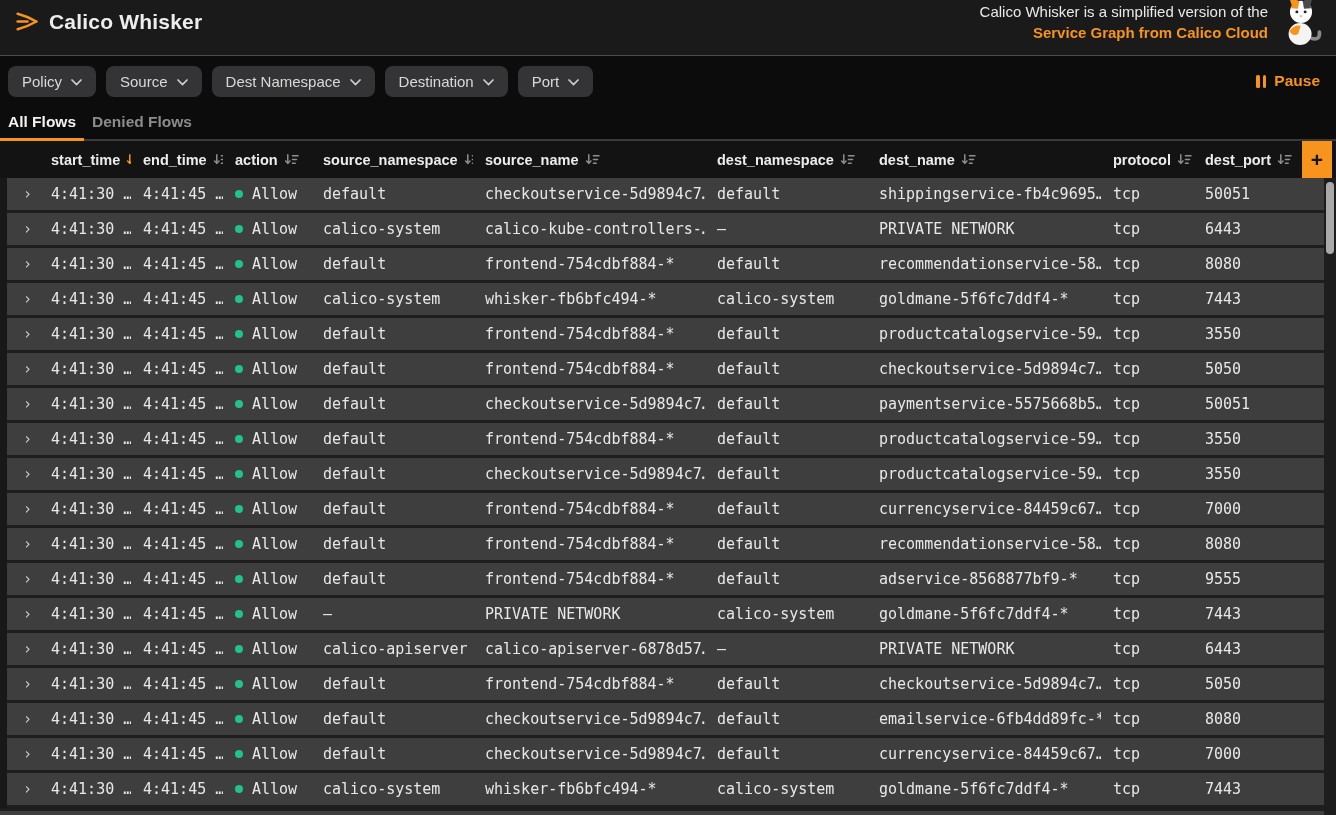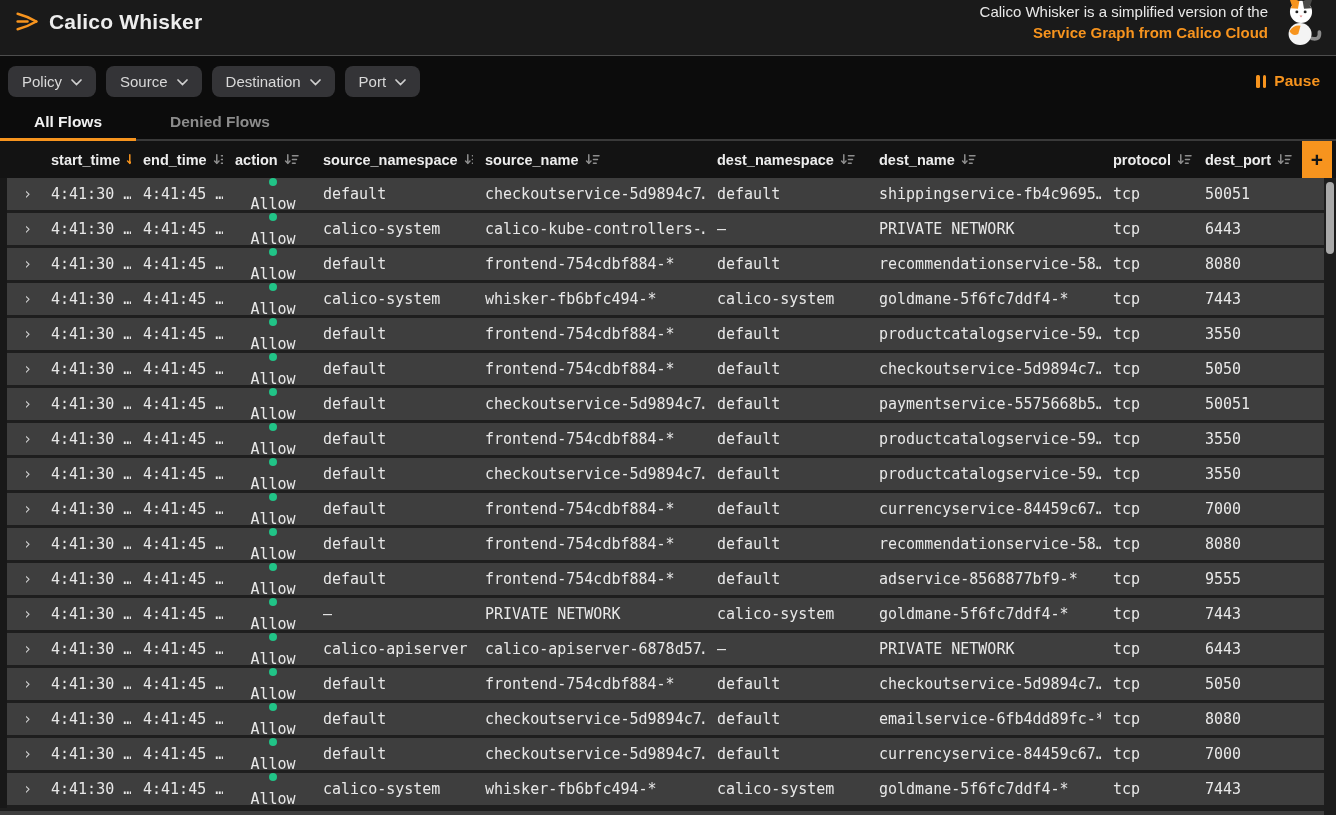--- a/index.html
+++ b/index.html
@@ -25,21 +25,21 @@
   .filter-btn svg { margin-top:2px; }
   .pause-btn { margin-left:auto; background:none; border:none; color:#f7941e;
     font-size:15.5px; font-weight:700; font-family:"Liberation Sans",sans-serif;
     display:flex; align-items:center; gap:8px; cursor:pointer; }
   .pause-icon { display:inline-flex; gap:3px; }
   .pause-icon i { width:3.5px; height:13px; background:#f7941e; border-radius:1.5px; display:block; }
 
   
   .tabs { height:35px; background:#0c0c0c; display:flex; align-items:stretch;
     border-bottom:2px solid #3a3a3a; }
-  .tab { background:none; border:none; padding:0 34px; font-size:15.5px; font-weight:700;
+  .tab { background:none; border:none; padding:0 8px; font-size:15.5px; font-weight:700;
     font-family:"Liberation Sans",sans-serif; color:#8c8c8c; cursor:pointer;
     border-bottom:3px solid transparent; margin-bottom:-2px; }
   .tab.active { color:#f2f2f2; border-bottom-color:#f7941e; }
 
   
   .grid-row { display:grid;
     grid-template-columns:32px 92px 92px 88px 162px 232px 162px 234px 92px minmax(0,1fr);margin-left:7px; }
   .thead { position:relative; height:37px; background:#131313; }
   .thead .grid-row { height:100%; }
   .th { display:flex; align-items:center; gap:6px; padding-left:12px; color:#ececec;
@@ -49,21 +49,21 @@
   .add-col-btn { position:absolute; top:0; right:4px; width:30px; height:100%;
     background:#f7941e; border:none; color:#161616; font-size:21px; font-weight:700;
     cursor:pointer; line-height:1; }
 
   .tbody { position:relative; height:687px; background:#181818; overflow:hidden; }
   .tr { height:35px; background:#3e3e3e; border-bottom:3px solid #1e1e1e; cursor:pointer; }
   .td { display:flex; align-items:center; padding-left:12px; color:#e8e8e8;
     font-family:"DejaVu Sans Mono", monospace; font-size:15px; white-space:nowrap; overflow:hidden; }
   .td.expander { padding-left:16px; color:#cfcfcf; font-family:"DejaVu Sans Mono",monospace;
     font-size:15px; }
-  .td.action { gap:9px;flex-direction:column; }
+  .td.action { gap:9px; }
   .dot { width:8px; height:8px; border-radius:50%; background:#21c487; flex:0 0 auto; }
   .partial-row { height:7px; background:#3e3e3e; border-top:3px solid #1e1e1e; }
 
   .vscroll { position:absolute; top:0; right:0; bottom:0; width:12px; background:#1d1d1d; }
   .vscroll .thumb { position:absolute; top:4px; right:2px; width:8px; height:72px;
     background:#a9a9a9; border-radius:4px; cursor:pointer; }
 </style>
 </head>
 <body>
 
@@ -107,20 +107,26 @@
   </button>
 
 
   <button class="filter-btn">
     <span>Source</span>
     <svg width="11" height="7" viewBox="0 0 11 7">
       <path d="M1 1 L5.5 5.5 L10 1" stroke="#cfcfcf" stroke-width="1.7" fill="none" stroke-linecap="round"></path>
     </svg>
   </button>
 
+  <button class="filter-btn">
+    <span>Dest Namespace</span>
+    <svg width="11" height="7" viewBox="0 0 11 7">
+      <path d="M1 1 L5.5 5.5 L10 1" stroke="#cfcfcf" stroke-width="1.7" fill="none" stroke-linecap="round"></path>
+    </svg>
+  </button>
 
   <button class="filter-btn">
     <span>Destination</span>
     <svg width="11" height="7" viewBox="0 0 11 7">
       <path d="M1 1 L5.5 5.5 L10 1" stroke="#cfcfcf" stroke-width="1.7" fill="none" stroke-linecap="round"></path>
     </svg>
   </button>
 
   <button class="filter-btn">
     <span>Port</span>

